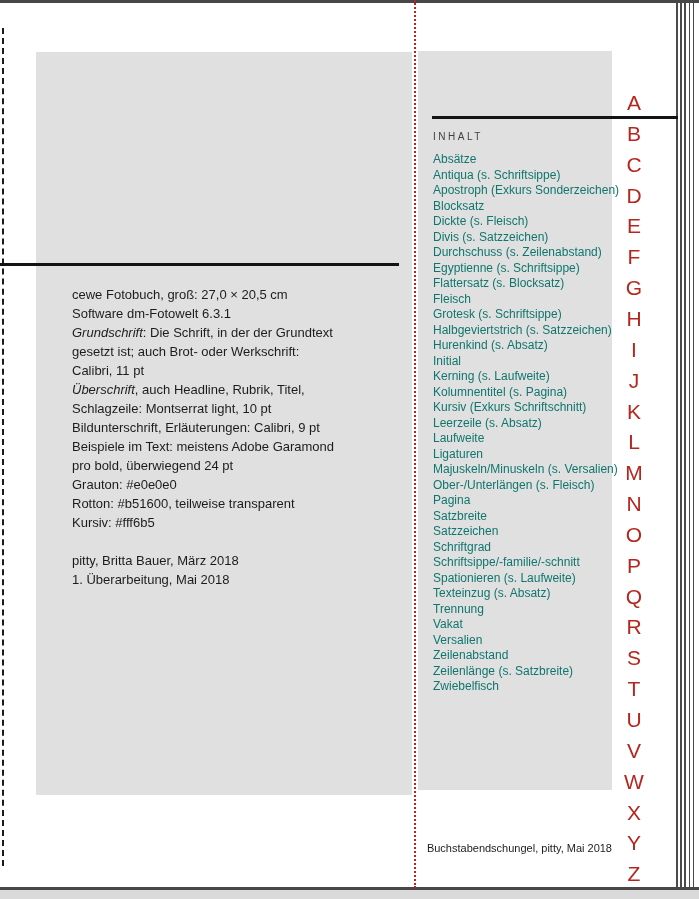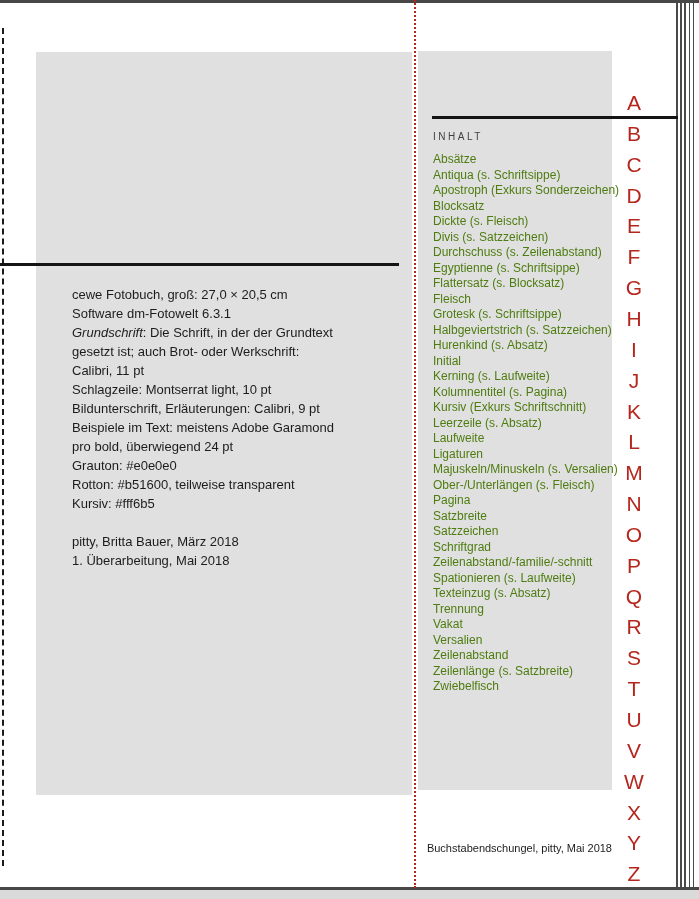--- a/index.html
+++ b/index.html
@@ -25,21 +25,21 @@
   
   .rule{position:absolute;background:#141414;height:3px;}
   .left-rule{left:0;top:263px;width:399px;}
   .right-rule{left:432px;top:116px;width:246px;}
   
   .colophon{position:absolute;left:72px;top:285px;width:340px;font-size:13px;line-height:19px;}
   .colophon-line{min-height:19px;white-space:nowrap;}
   .colophon-line i{font-style:italic;}
   
   .inhalt-heading{position:absolute;left:433px;top:131px;font-size:10px;letter-spacing:2.5px;color:#3f3f3f;}
-  .toc{position:absolute;left:433px;top:152px;width:185px;font-size:12px;line-height:15.5px;color:#4d7c0f;}
+  .toc{position:absolute;left:433px;top:152px;width:185px;font-size:12px;line-height:15.5px;color:#0f766e;}
   .toc-item{white-space:nowrap;}
   
   .caption{position:absolute;left:418px;top:806px;width:194px;text-align:right;font-size:11px;color:#1c1c1c;margin-top:36px;}
   
   .alphabet{position:absolute;left:612px;top:0;width:44px;height:899px;}
   .letter{position:absolute;left:0;width:44px;text-align:center;font-size:21px;line-height:21px;
           font-weight:300;color:var(--red);}
 </style>
 </head>
 <body>
@@ -64,20 +64,21 @@
       <div class="colophon-line"><i></i><span>cewe Fotobuch, groß: 27,0 × 20,5 cm</span></div>
 
       <div class="colophon-line"><i></i><span>Software dm-Fotowelt 6.3.1</span></div>
 
       <div class="colophon-line"><i>Grundschrift</i><span>: Die Schrift, in der der Grundtext</span></div>
 
       <div class="colophon-line"><i></i><span>gesetzt ist; auch Brot- oder Werkschrift:</span></div>
 
       <div class="colophon-line"><i></i><span>Calibri, 11 pt</span></div>
 
+      <div class="colophon-line"><i>Überschrift</i><span>, auch Headline, Rubrik, Titel,</span></div>
 
       <div class="colophon-line"><i></i><span>Schlagzeile: Montserrat light, 10 pt</span></div>
 
       <div class="colophon-line"><i></i><span>Bildunterschrift, Erläuterungen: Calibri, 9 pt</span></div>
 
       <div class="colophon-line"><i></i><span>Beispiele im Text: meistens Adobe Garamond</span></div>
 
       <div class="colophon-line"><i></i><span>pro bold, überwiegend 24 pt</span></div>
 
       <div class="colophon-line"><i></i><span>Grauton: #e0e0e0</span></div>
@@ -142,21 +143,21 @@
       <div class="toc-item">Ober-/Unterlängen (s. Fleisch)</div>
 
       <div class="toc-item">Pagina</div>
 
       <div class="toc-item">Satzbreite</div>
 
       <div class="toc-item">Satzzeichen</div>
 
       <div class="toc-item">Schriftgrad</div>
 
-      <div class="toc-item">Zeilenabstand/-familie/-schnitt</div>
+      <div class="toc-item">Schriftsippe/-familie/-schnitt</div>
 
 
       <div class="toc-item">Spationieren (s. Laufweite)</div>
 
       <div class="toc-item">Texteinzug (s. Absatz)</div>
 
       <div class="toc-item">Trennung</div>
 
       <div class="toc-item">Vakat</div>
 

